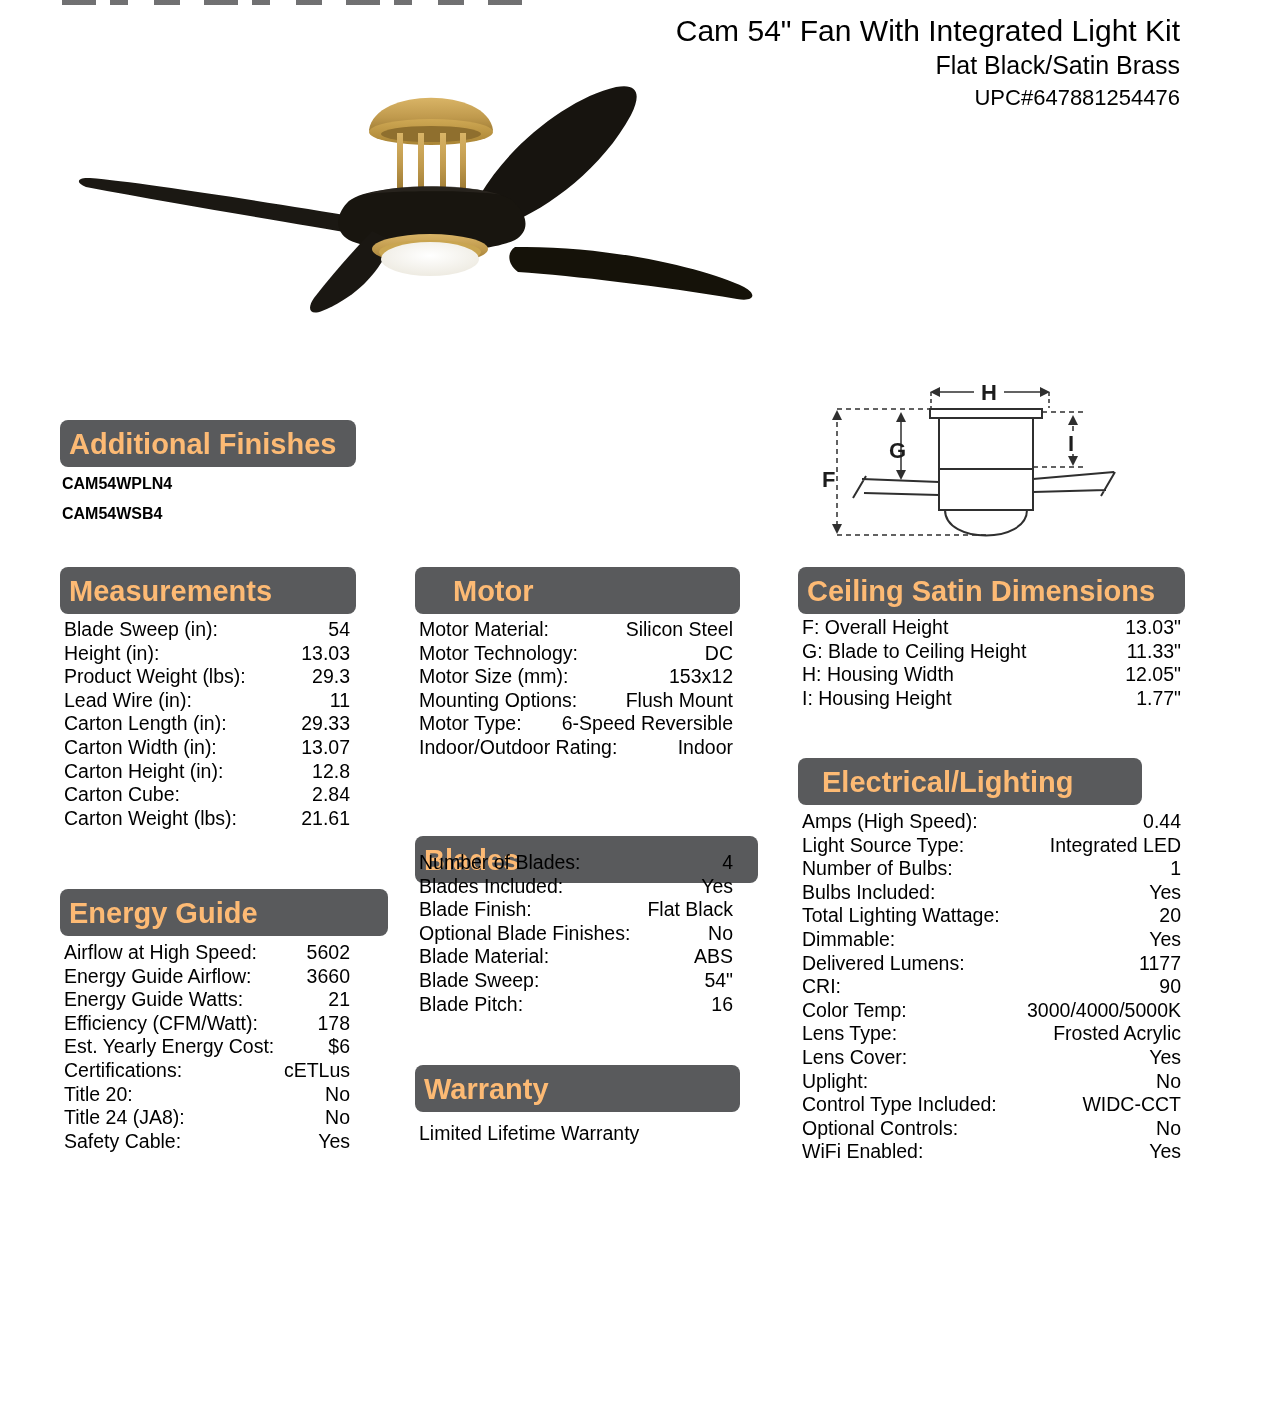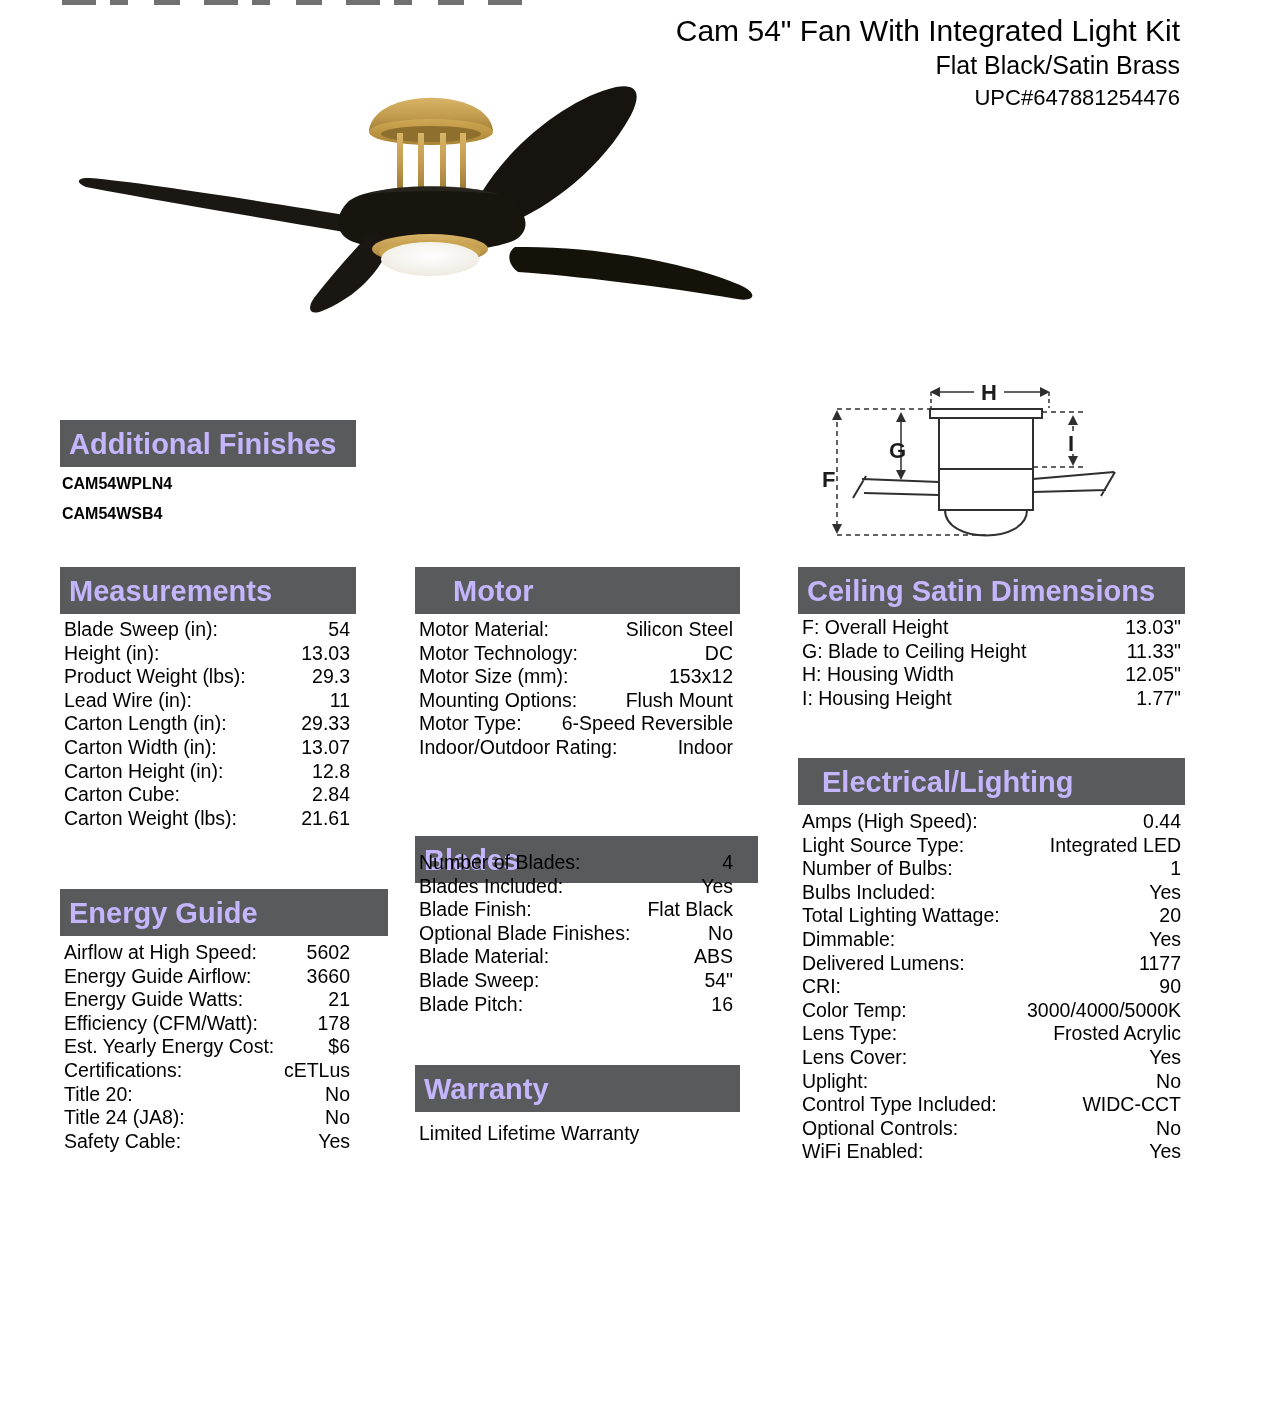--- a/index.html
+++ b/index.html
@@ -12,22 +12,22 @@
       #4d4d4f 0 34px, transparent 34px 48px,
       #4d4d4f 48px 66px, transparent 66px 92px,
       #4d4d4f 92px 118px, transparent 118px 142px);
     opacity:.8;}
   
   .title-block{left:560px;top:12px;width:620px;text-align:right;}
   .title-main{font-size:30px;line-height:37px;}
   .title-finish{font-size:25px;line-height:33px;}
   .title-upc{font-size:22px;line-height:32px;}
   
-  .sec-header{background:#595a5c;color:#c4b5fd;font-weight:bold;
-    font-size:29px;line-height:34px;padding:7px 0 6px 9px;box-sizing:border-box;}
+  .sec-header{background:#595a5c;color:#fdba74;font-weight:bold;
+    font-size:29px;line-height:34px;padding:7px 0 6px 9px;box-sizing:border-box;border-radius:8px;}
   
   .spec-rows{font-size:19.5px;}
   .spec-row{display:flex;justify-content:space-between;line-height:23.6px;}
   .spec-row .lbl{white-space:nowrap;}
   .spec-row .val{white-space:nowrap;text-align:right;}
   .finish-item{font-size:16px;font-weight:bold;line-height:30px;}
   .warranty-text{font-size:19.5px;line-height:24px;}
 </style>
 </head>
 <body>
@@ -288,21 +288,21 @@
     <div class="spec-row">
       <span class="lbl">H: Housing Width</span>
       <span class="val">12.05"</span>
     </div>
     <div class="spec-row">
       <span class="lbl">I: Housing Height</span>
       <span class="val">1.77"</span>
     </div>
   </div>
 
-<div class="abs sec-header" style="left:798px;top:758px;width:387px;padding-left:24px;">Electrical/Lighting</div>
+<div class="abs sec-header" style="left:798px;top:758px;width:344px;padding-left:24px;">Electrical/Lighting</div>
 <div class="abs spec-rows" style="left:802px;top:810px;width:379px;">
     <div class="spec-row">
       <span class="lbl">Amps (High Speed):</span>
       <span class="val">0.44</span>
     </div>
     <div class="spec-row">
       <span class="lbl">Light Source Type:</span>
       <span class="val">Integrated LED</span>
     </div>
     <div class="spec-row">

